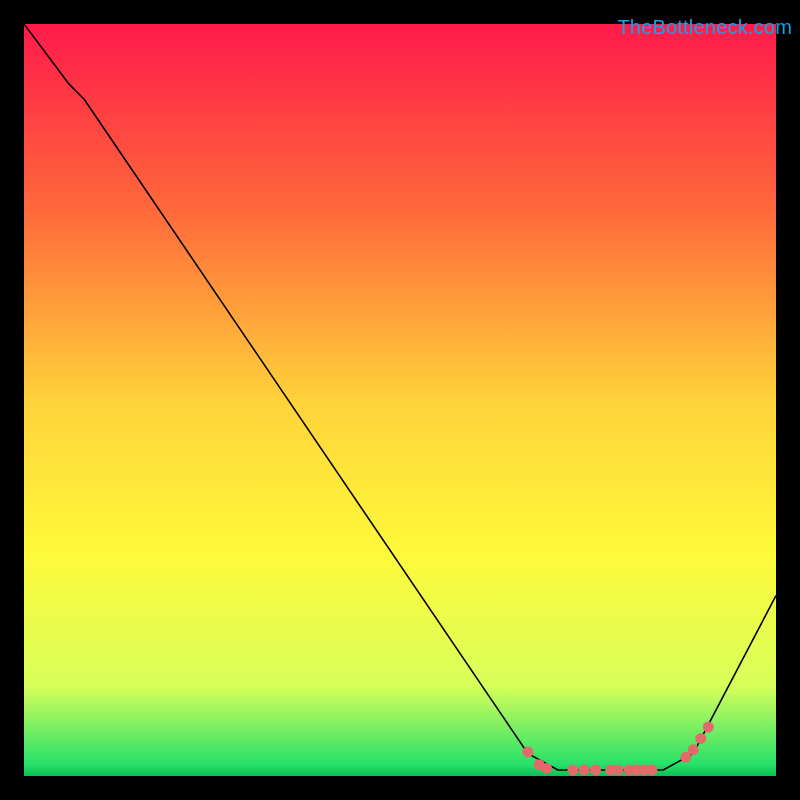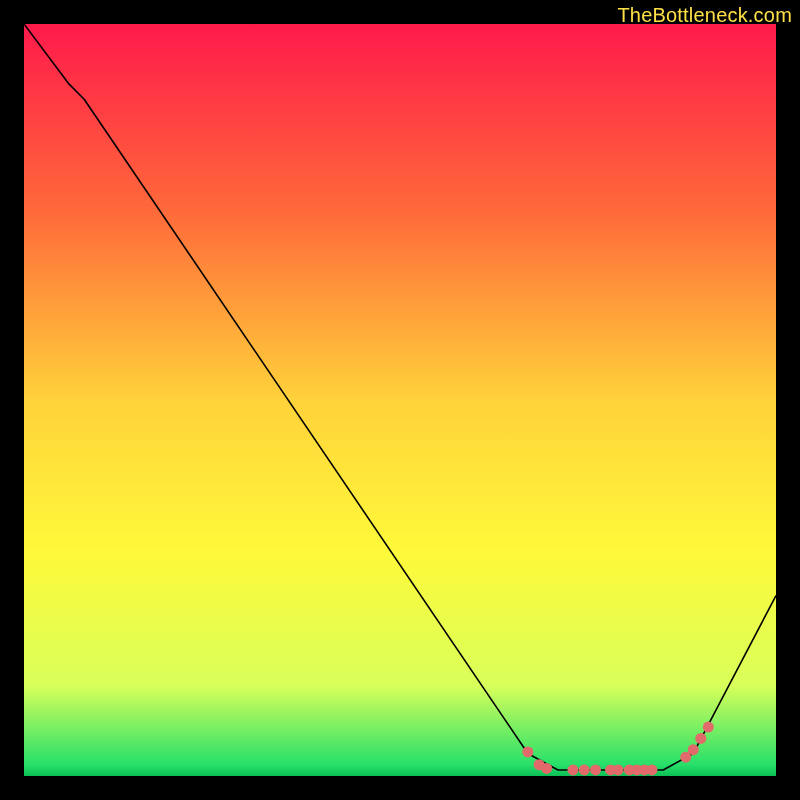--- a/index.html
+++ b/index.html
@@ -14,23 +14,23 @@
   .frame {
     position: absolute;
     left: 24px;
     top: 24px;
     width: 752px;
     height: 752px;
     background: #000;
   }
   .watermark {
     position: absolute;
-    top: 4px;
+    top: 16px;
     right: 8px;
-    color: #fde047;
+    color: #0ea5e9;
     font-size: 20px;
     font-weight: 500;
     letter-spacing: 0.2px;
     z-index: 50;
   }
   svg.plot {
     position: absolute;
     left: 24px;
     top: 24px;
     width: 752px;

